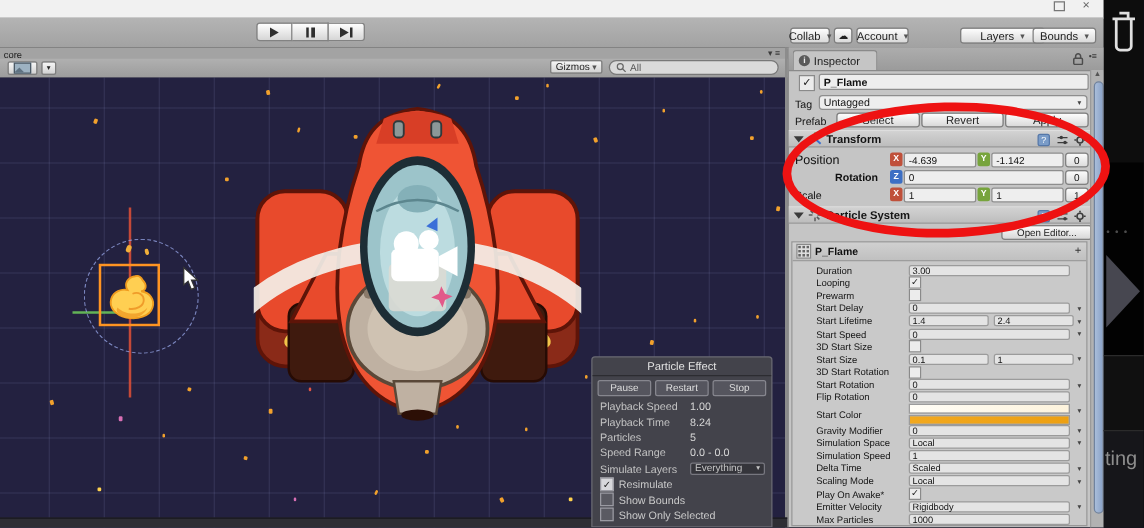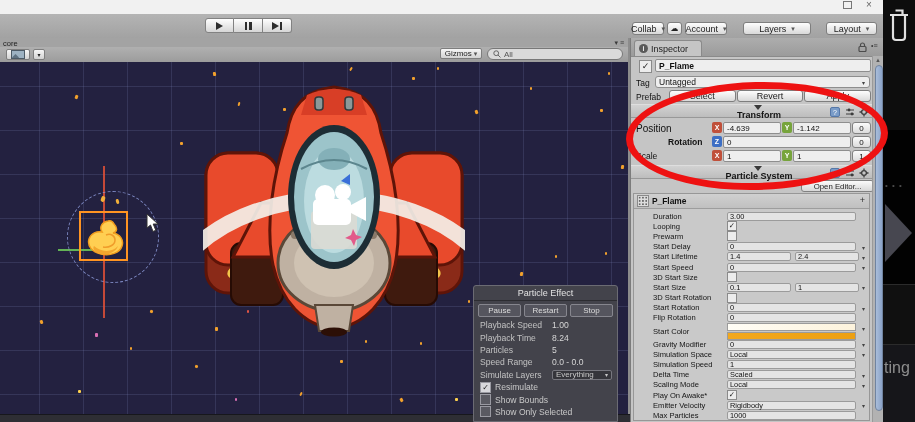--- a/index.html
+++ b/index.html
@@ -61,21 +61,21 @@
   .pe-check.on{background:#d8d8dc;color:#222;}
   
   .inspector{left:630px;top:38px;width:253px;height:384px;background:#c5c5c5;border-left:1px solid #7c7c7c;box-sizing:border-box;font-size:8.5px;color:#111;}
   .insp-tabbar{left:0;top:0;width:253px;height:18px;background:linear-gradient(#adadad,#9b9b9b);border-bottom:1px solid #8a8a8a;}
   .insp-tab{left:3px;top:2px;width:68px;height:16px;background:#c5c5c5;border:1px solid #8a8a8a;border-bottom:none;
             border-radius:3px 3px 0 0;display:flex;align-items:center;gap:3px;padding-left:4px;box-sizing:border-box;font-size:9px;color:#222;}
   .info-circ{width:9px;height:9px;border-radius:50%;background:#5a5a5a;color:#eee;font-size:7px;line-height:9px;text-align:center;font-weight:bold;}
   .field{background:#eeeeee;border:1px solid #8e8e8e;border-radius:2px;box-sizing:border-box;font-size:8.5px;color:#111;
          display:flex;align-items:center;padding:0 3px;}
   .section-hdr{left:0;width:253px;height:14px;background:linear-gradient(#d2d2d2,#bdbdbd);border-top:1px solid #dedede;
-               border-bottom:1px solid #989898;display:flex;align-items:center;box-sizing:border-box;flex-direction:column;}
+               border-bottom:1px solid #989898;display:flex;align-items:center;box-sizing:border-box;}
   .fold{width:0;height:0;border-left:4px solid transparent;border-right:4px solid transparent;border-top:5px solid #3a3a3a;margin:0 3px 0 4px;}
   .hdr-title{font-weight:bold;font-size:9px;color:#141414;margin-left:3px;}
   .hicon{position:absolute;top:2px;}
   .book-ic{width:10px;height:10px;background:#7a9cc8;border:1px solid #5577a8;border-radius:2px;color:#fff;font-size:7px;
            line-height:10px;text-align:center;box-sizing:border-box;}
   .badge{width:10px;height:11px;border-radius:2px;color:#fff;font-size:7px;font-weight:bold;text-align:center;line-height:11px;flex:none;}
   .endbox{position:absolute;width:19px;height:12px;background:linear-gradient(#fbfbfb,#dcdcdc);border:1px solid #818181;
           border-radius:3px;font-size:8px;text-align:center;line-height:12px;box-sizing:border-box;}
   .openeditor{position:absolute;left:170px;top:142px;width:73px;height:12px;background:linear-gradient(#fbfbfb,#d8d8d8);
               border:1px solid #818181;border-radius:3px;font-size:7.8px;text-align:center;line-height:11px;box-sizing:border-box;color:#222;}
@@ -137,25 +137,25 @@
   </div>
   <div class="abs tbtn dd" style="left:632px;top:8px;width:32px;">
       <span>Collab</span>
     </div>
   <div class="abs tbtn" style="left:667px;top:8px;width:15px;">
       <span style="font-size:8px;">☁</span>
     </div>
   <div class="abs tbtn dd" style="left:685px;top:8px;width:42px;">
       <span>Account</span>
     </div>
-  <div class="abs tbtn dd" style="left:743px;top:8px;width:68px;justify-content:center;">
+  <div class="abs tbtn dd" style="left:768px;top:8px;width:68px;justify-content:center;">
       <span>Layers</span>
     </div>
   <div class="abs tbtn dd" style="left:826px;top:8px;width:51px;">
-      <span>Layout</span>
+      <span>Bounds</span>
     </div>
 </div>
 
 <div class="abs scene-panel">
   <div class="abs scene-tabtext">core</div>
   <div class="abs" style="right:6px;top:1px;font-size:7px;color:#3a3a3a;">▾ ≡</div>
   <div class="abs scene-toolbar">
     <div class="abs mini-btn" style="left:6px;top:2px;width:24px;">
         <span class="img-glyph"></span>
       </div>

